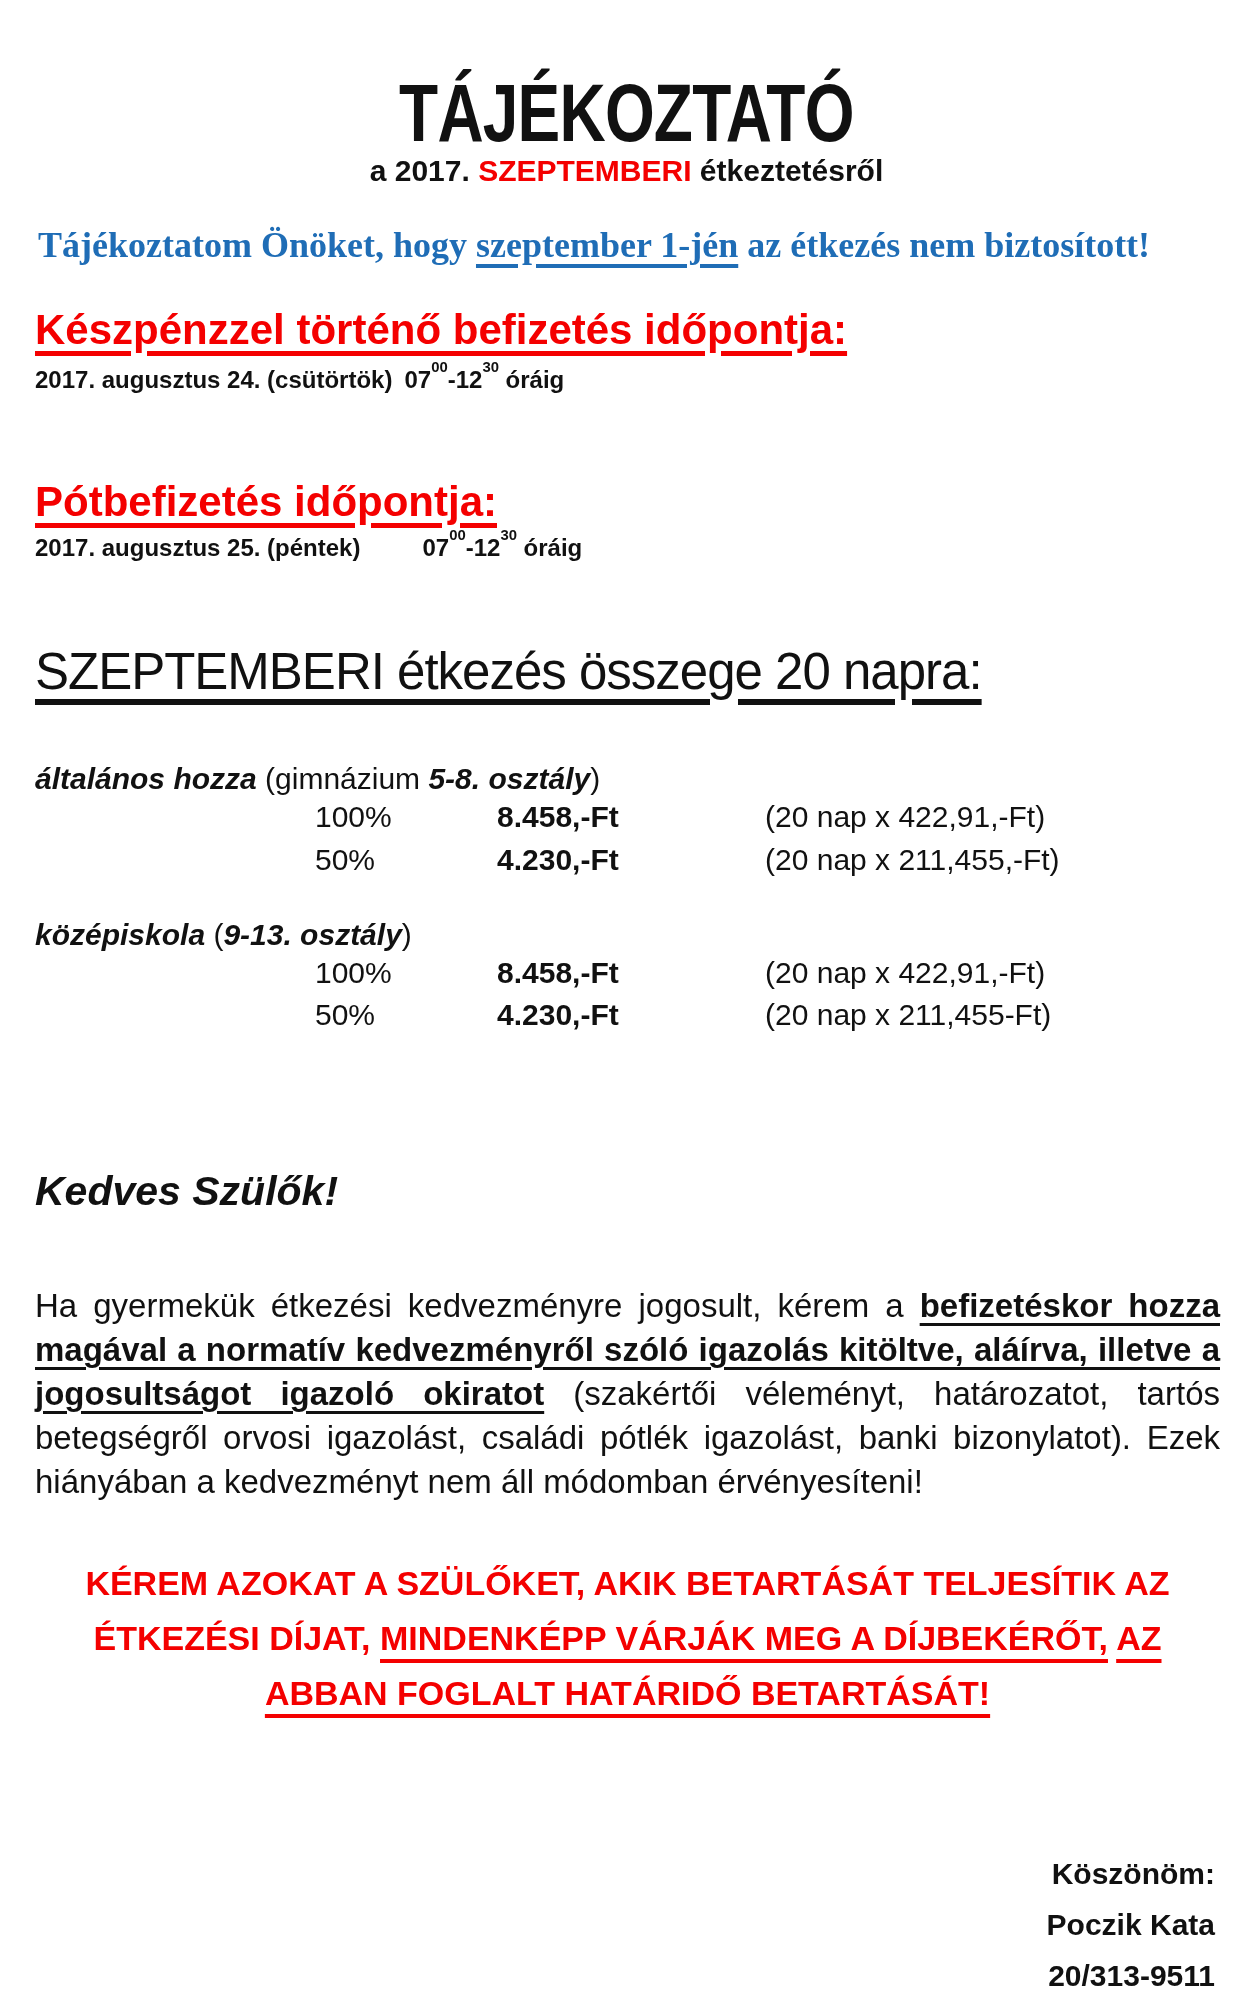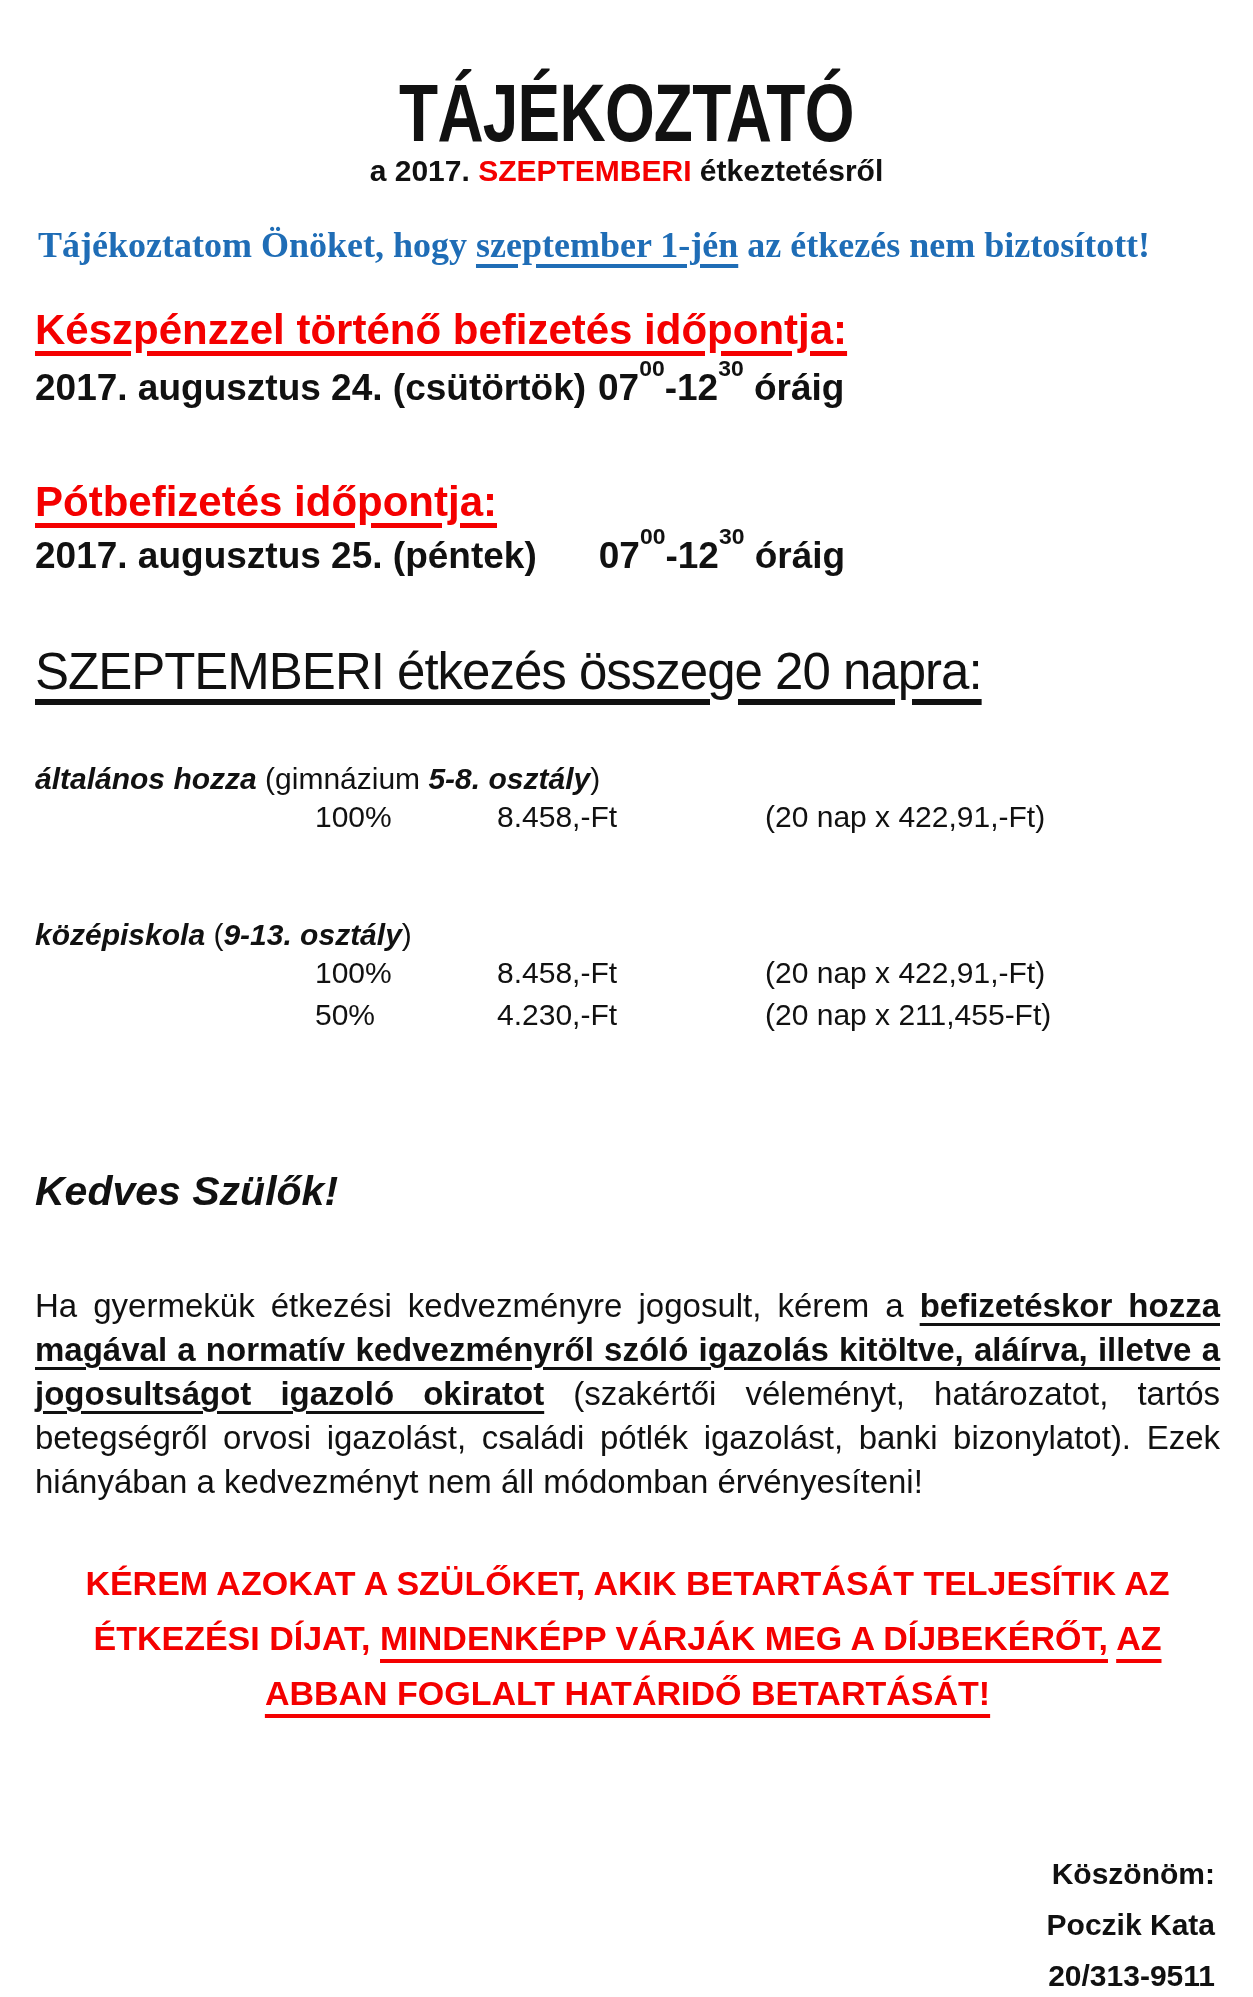--- a/index.html
+++ b/index.html
@@ -69,21 +69,21 @@
     text-decoration:underline;
     text-decoration-thickness:5px;
     text-underline-offset:7px;
     white-space:nowrap;
   }
   .heading-cash{top:306px;}
   .heading-late{top:478px;}
   .date-line{
     left:35px;
     font-weight:bold;
-    font-size:37px;
+    font-size:24px;
     white-space:nowrap;
   }
   .date-cash{top:366px;}
   .date-late{top:534px;}
   .date-line sup{
     position:relative;
     top:-0.5em;
     font-size:0.62em;
     font-weight:bold;
   }
@@ -115,21 +115,21 @@
     left:0;width:100%;
     padding-left:315px;
     font-size:30px;
     white-space:nowrap;
   }
   .row-1a{top:800px;}
   .row-1b{top:843px;}
   .row-2a{top:956px;}
   .row-2b{top:998px;}
   .price-row .pct{display:inline-block;width:182px;}
-  .price-row .amt{display:inline-block;width:268px;}
+  .price-row .amt{display:inline-block;width:268px;font-weight:bold;}
 
   
   .exact-note{
     top:1068px;left:0;width:100%;
     text-align:center;
     font-weight:bold;
     font-style:italic;
     font-size:38px;
   }
 
@@ -197,20 +197,21 @@
   <div class="abs red-heading heading-late">Pótbefizetés időpontja:</div>
 
   <div class="abs date-line date-late"><span>2017. augusztus 25. (péntek)</span><span class="tab-gap"></span><span>07</span><sup>00</sup><span>-12</span><sup>30</sup><span> óráig</span></div>
 
   <div class="abs section-heading">SZEPTEMBERI étkezés összege 20 napra:</div>
 
   <div class="abs school-label label-1"><span class="bi">általános hozza</span><span> (gimnázium </span><span class="bi">5-8. osztály</span><span>)</span></div>
 
   <div class="abs price-row row-1a"><span class="pct">100%</span><span class="amt">8.458,-Ft</span><span class="calc">(20 nap x 422,91,-Ft)</span></div>
 
+  <div class="abs price-row row-1b"><span class="pct">50%</span><span class="amt">4.230,-Ft</span><span class="calc">(20 nap x 211,455,-Ft)</span></div>
 
   <div class="abs school-label label-2"><span class="bi">középiskola</span><span> (</span><span class="bi">9-13. osztály</span><span>)</span></div>
 
   <div class="abs price-row row-2a"><span class="pct">100%</span><span class="amt">8.458,-Ft</span><span class="calc">(20 nap x 422,91,-Ft)</span></div>
 
   <div class="abs price-row row-2b"><span class="pct">50%</span><span class="amt">4.230,-Ft</span><span class="calc">(20 nap x 211,455-Ft)</span></div>
 
 
   <div class="abs salutation">Kedves Szülők!</div>
 

